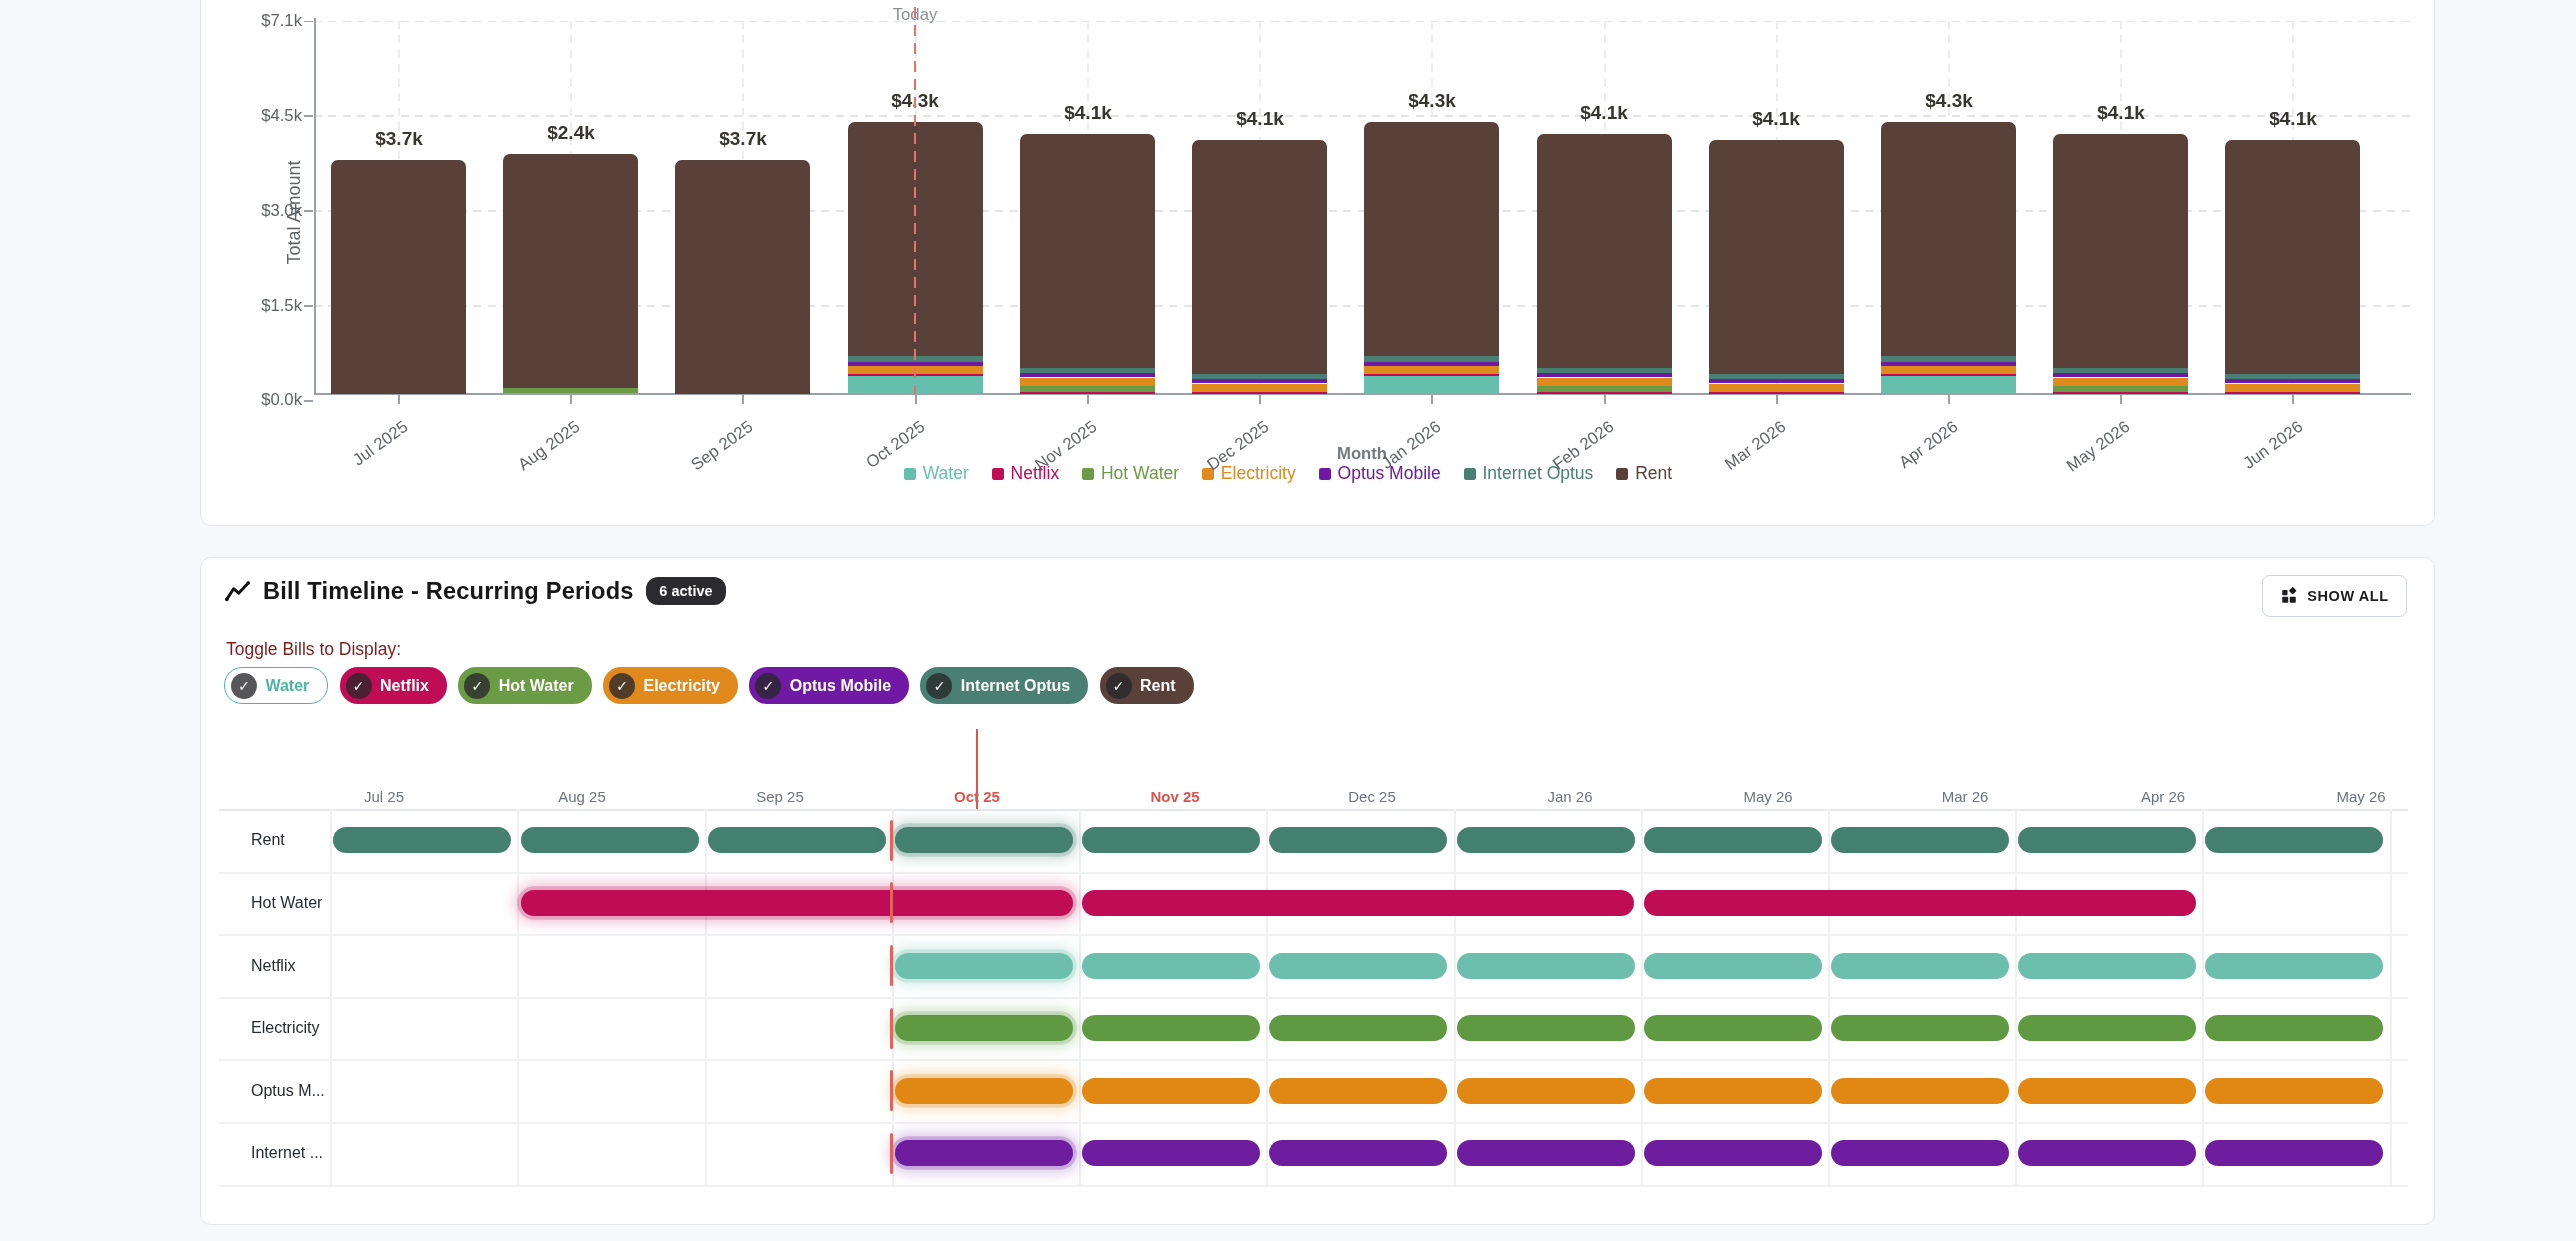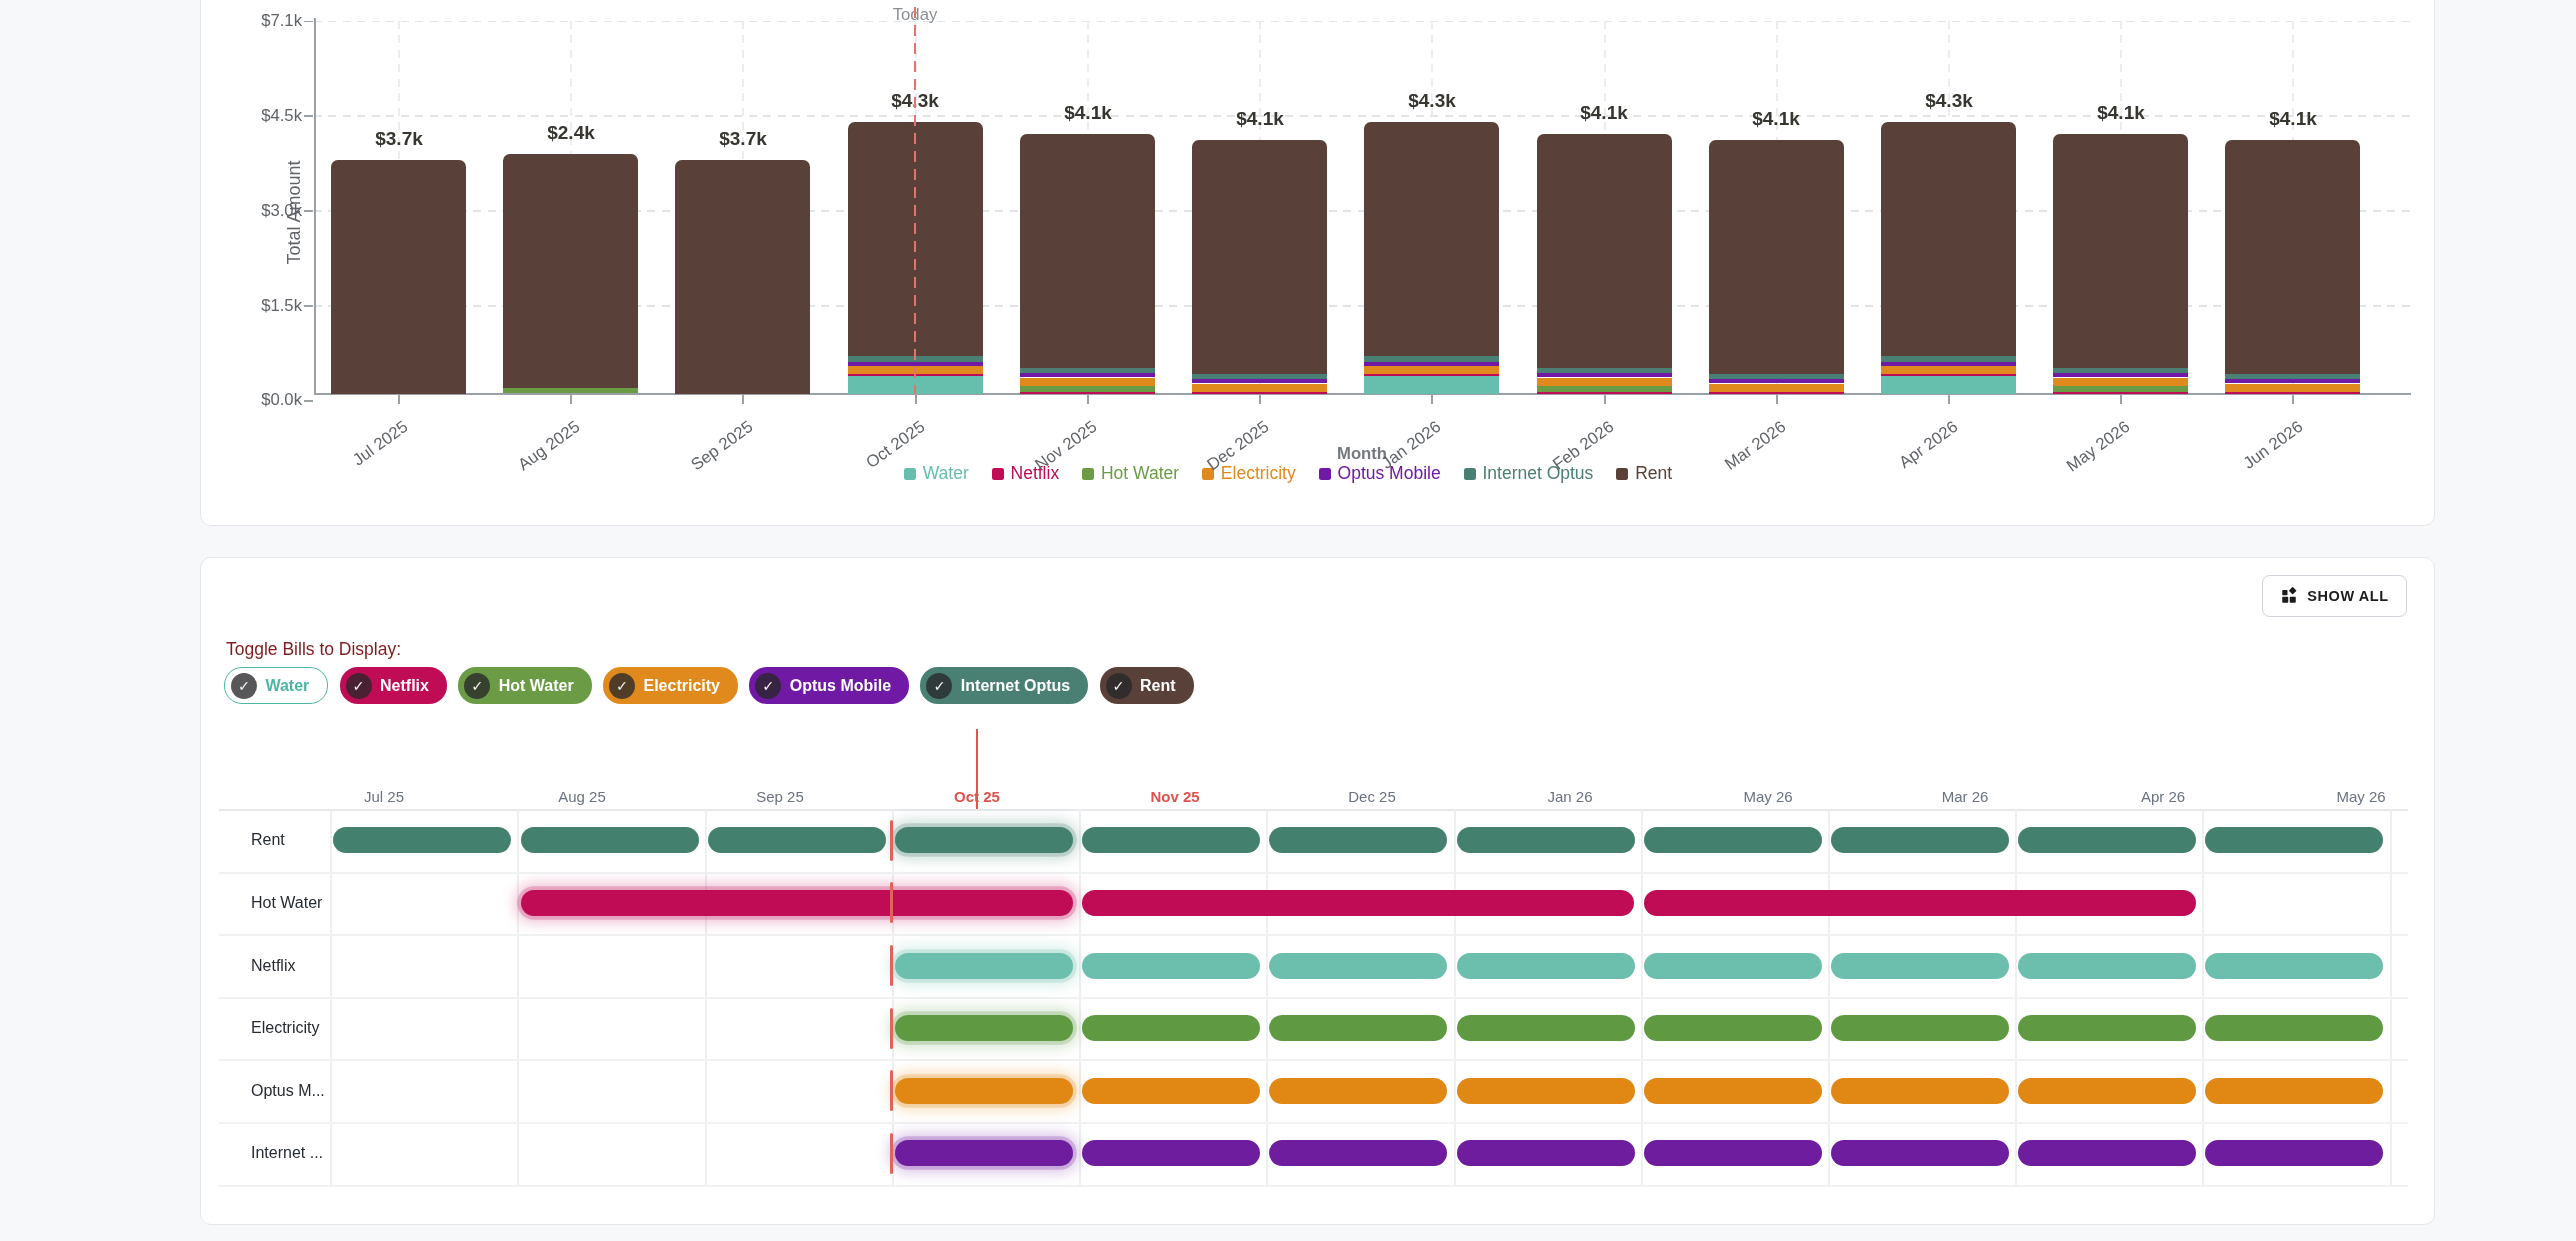--- a/index.html
+++ b/index.html
@@ -78,20 +78,31 @@
         <span class="legend-swatch" style="background: rgb(74, 128, 115);"></span>
         <span style="color: rgb(74, 128, 115);">Internet Optus</span>
       </div>
       <div class="legend-item">
         <span class="legend-swatch" style="background: rgb(89, 64, 56);"></span>
         <span style="color: rgb(89, 64, 56);">Rent</span>
       </div>
     </div>
   <div id="chart-layer"></div>
 
+  <div class="abs" id="tl-title-row">
+    <span style="display:flex;">
+      <svg width="27" height="27" viewBox="0 0 24 24">
+          <polyline points="2.5,19 8.5,9.5 13,13.5 21.5,4.5" fill="none" stroke="#111" stroke-width="2.6" stroke-linecap="round" stroke-linejoin="round"></polyline>
+          <circle cx="2.5" cy="19" r="1.6" fill="#111"></circle>
+          <circle cx="21.5" cy="4.5" r="1.6" fill="#111"></circle>
+        </svg>
+    </span>
+    <span id="tl-title">Bill Timeline - Recurring Periods</span>
+    <span id="tl-badge">6 active</span>
+  </div>
   <div class="abs" id="show-all-btn">
     <span style="display:flex;">
       <svg width="18" height="18" viewBox="0 0 24 24" fill="#1d1d1f">
           <rect x="3" y="4" width="7" height="7" rx="1"></rect>
           <rect x="3" y="13" width="8" height="8" rx="1"></rect>
           <rect x="13" y="13" width="8" height="8" rx="1"></rect>
           <rect x="13.2" y="1.2" width="7.4" height="7.4" rx="1" transform="rotate(45 16.9 4.9)"></rect>
         </svg>
     </span>
     <span>SHOW ALL</span>

